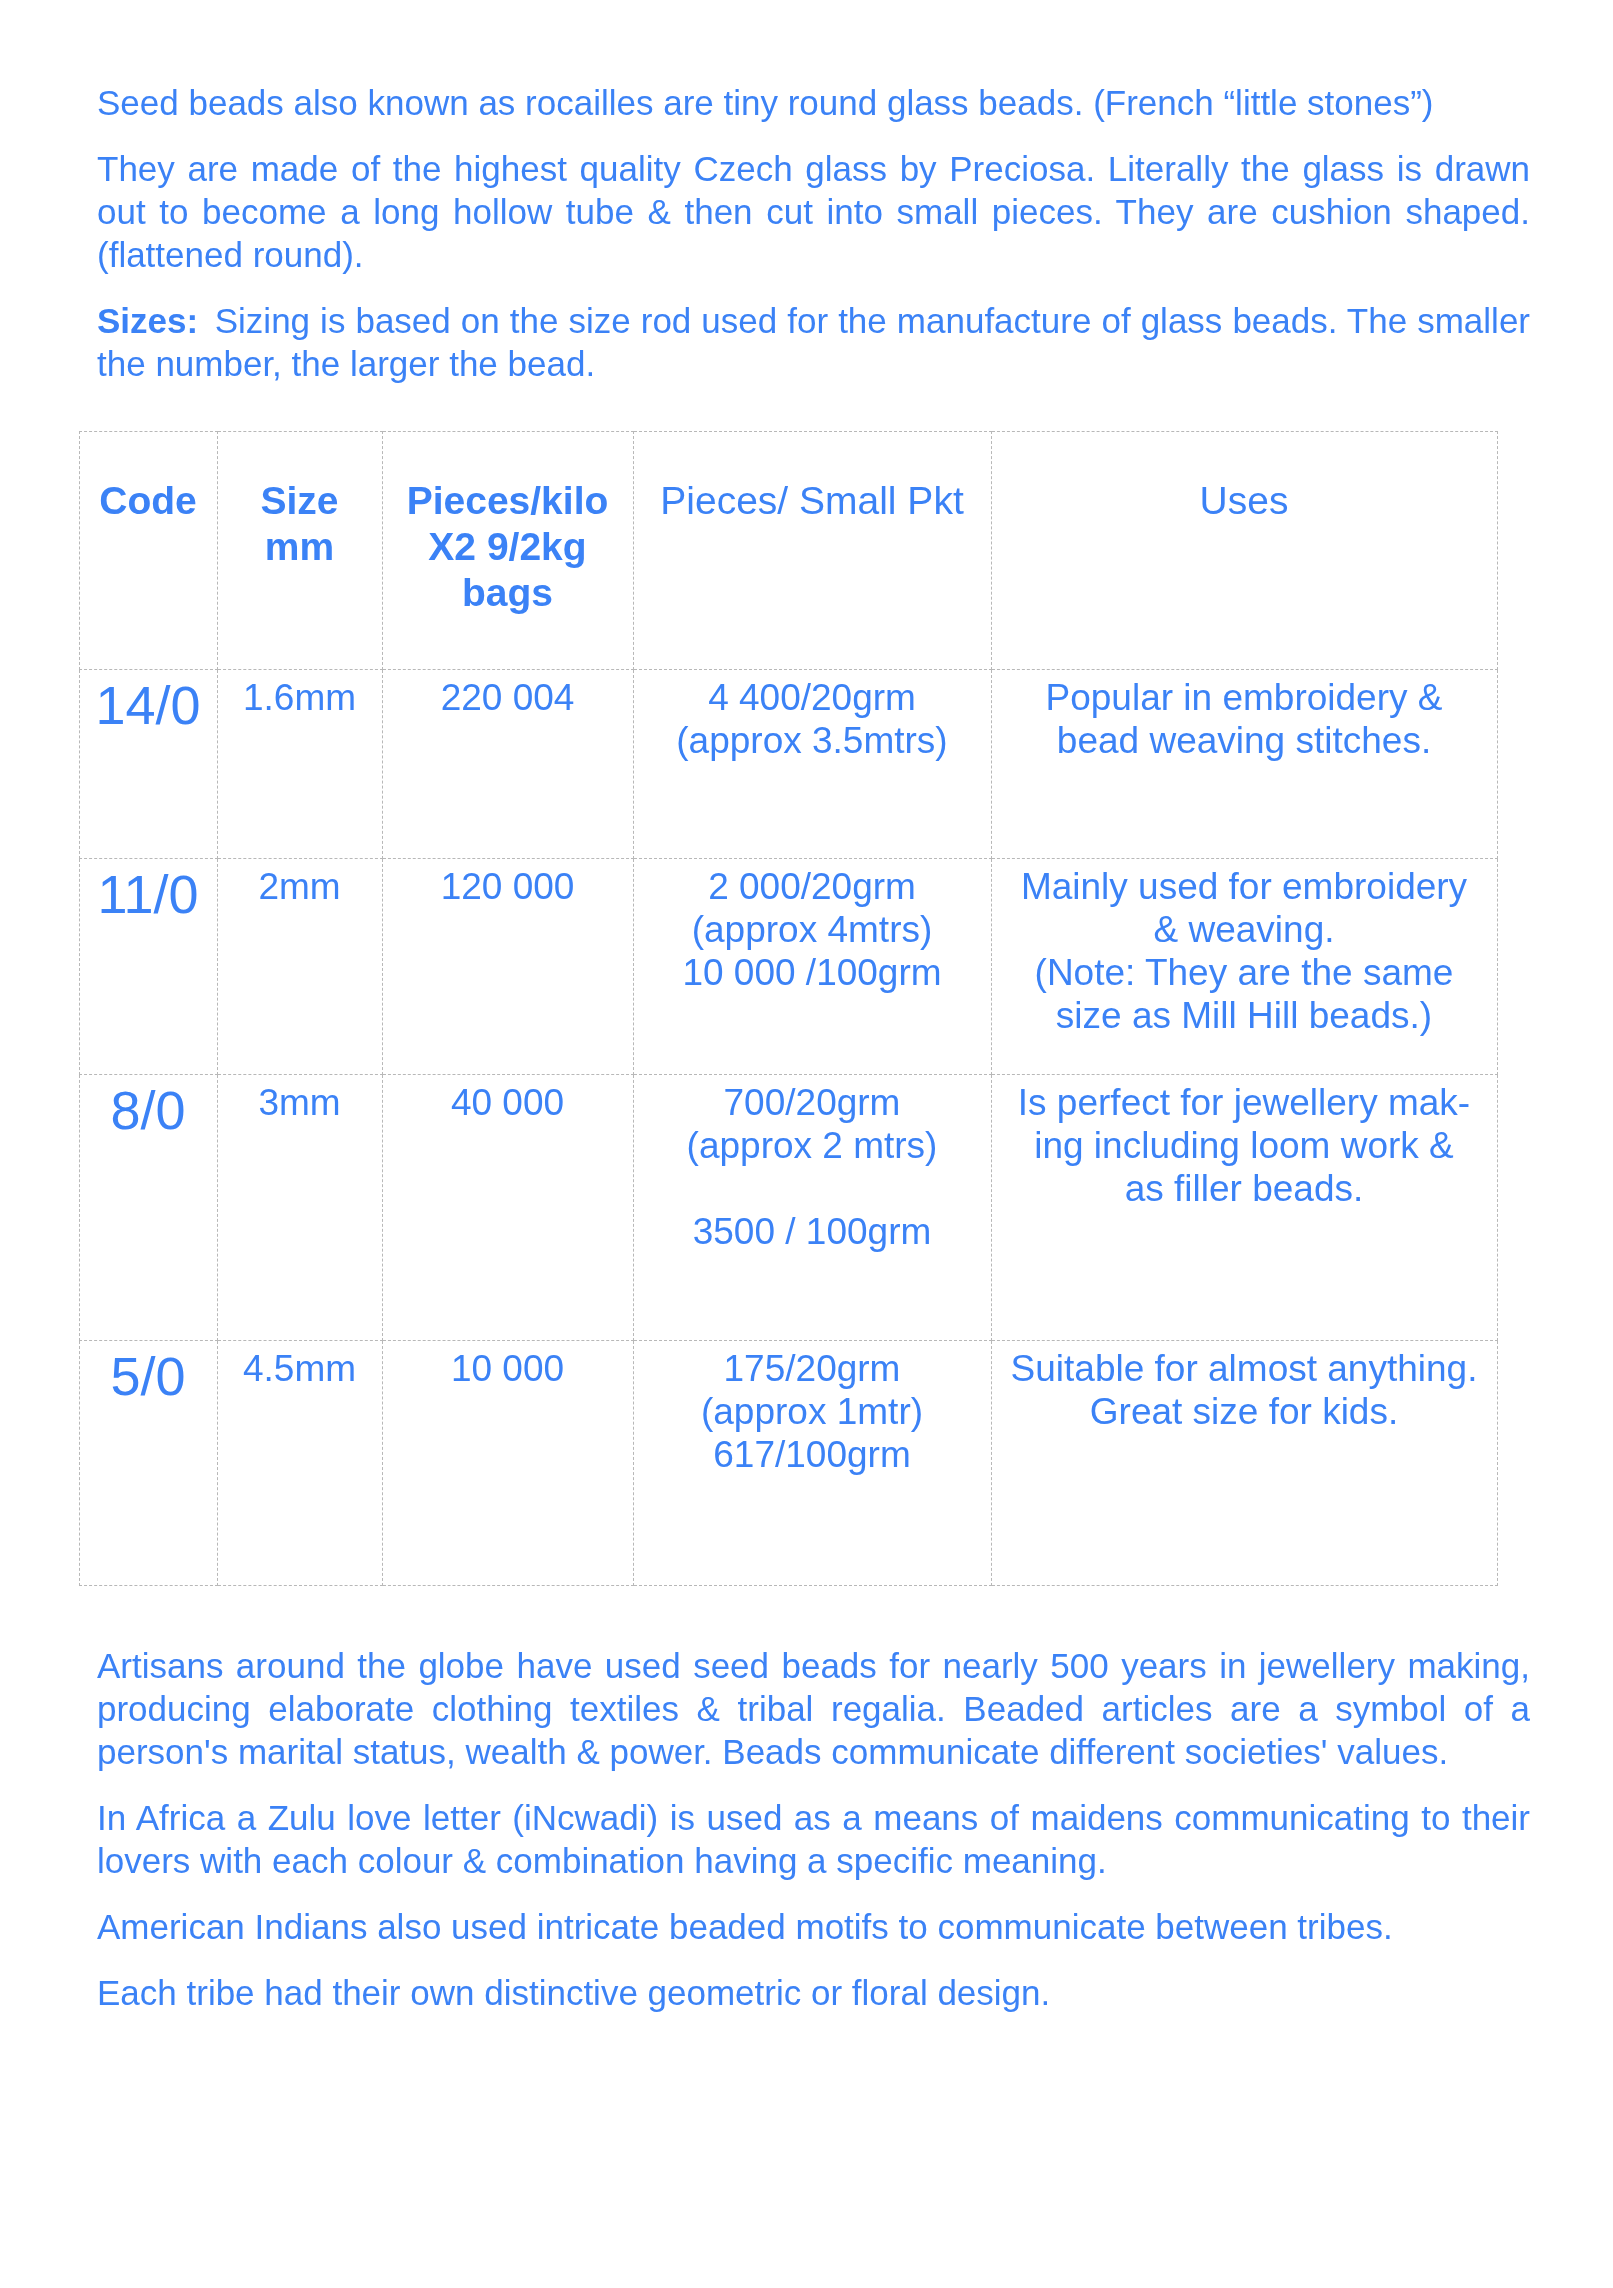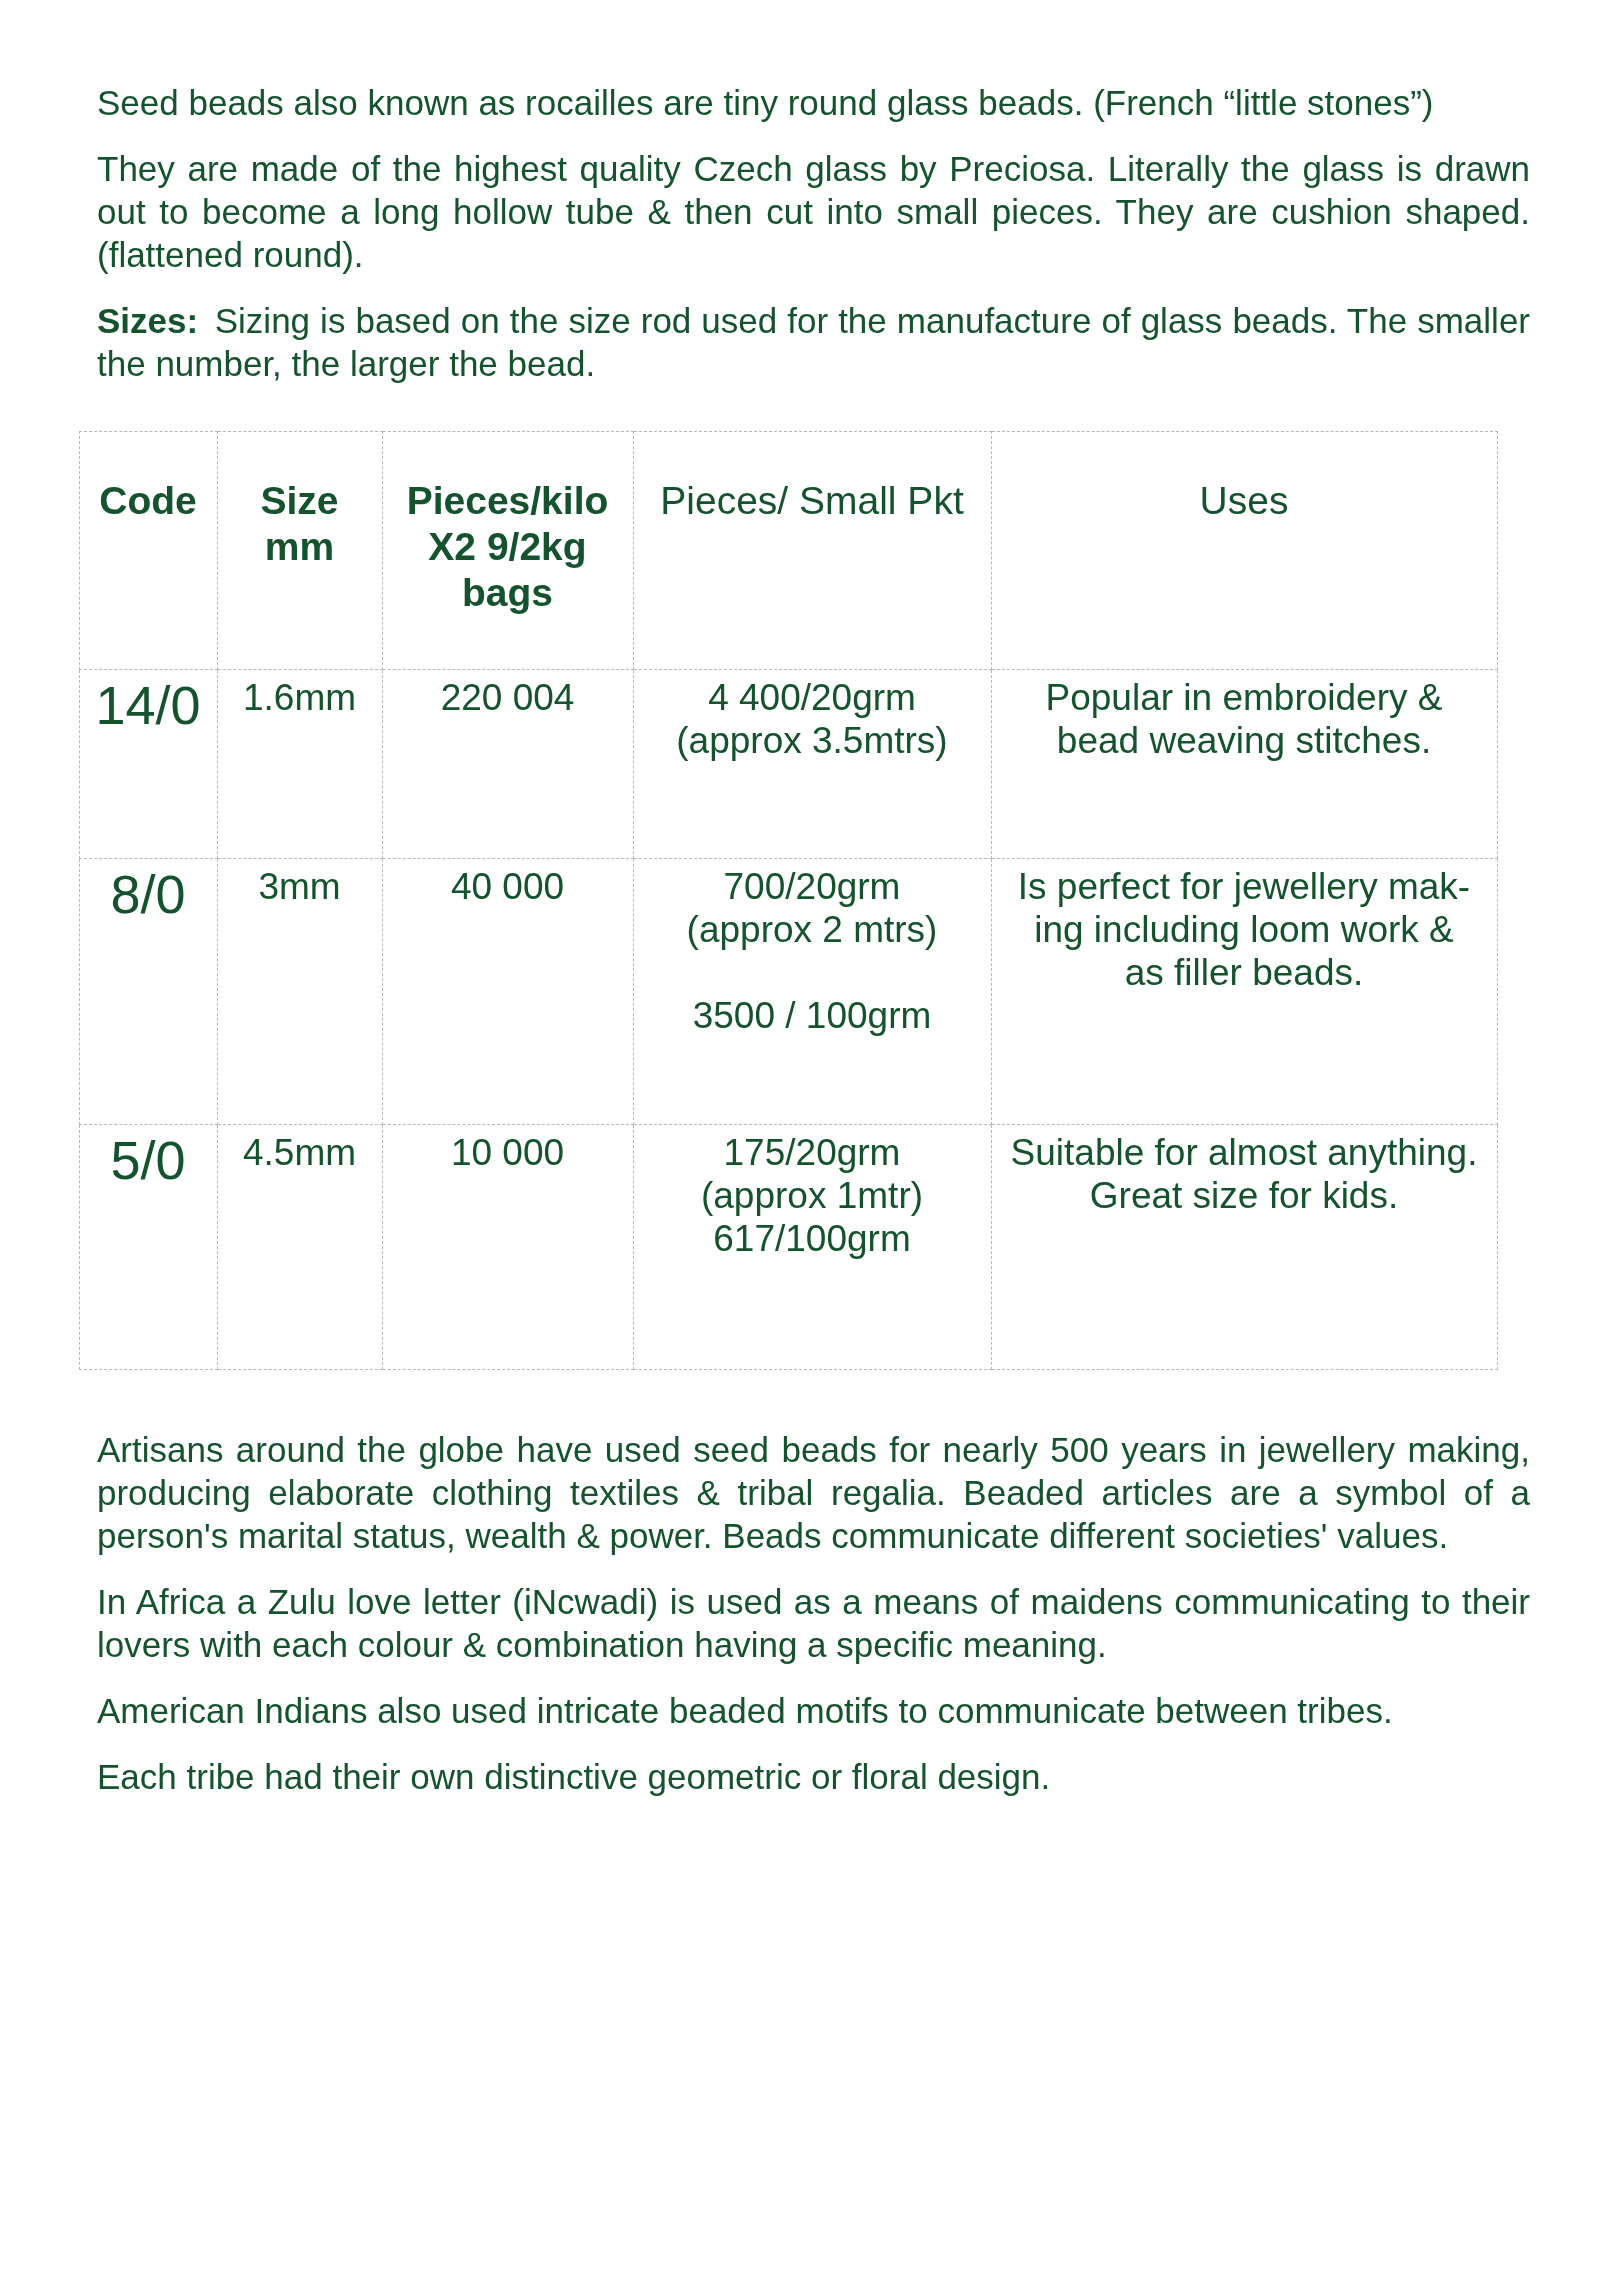--- a/index.html
+++ b/index.html
@@ -4,21 +4,21 @@
 <style>
   html, body { margin: 0; padding: 0; background: #ffffff; }
 
   .page {
     position: relative;
     width: 1613px;
     height: 2289px;
     box-sizing: border-box;
     padding: 81px 83px 0 97px;
     background: #ffffff;
-    color: #14532d;
+    color: #3b82f6;
     font-family: "Liberation Sans", sans-serif;
     font-size: 35px;
     line-height: 43px;
     overflow: hidden;
   }
 
   p.para {
     margin: 0 0 23px 0;
     text-align: justify;
   }
@@ -106,20 +106,32 @@
     <tbody>
       <tr class="row-1">
         <td class="cell-code">14/0</td>
         <td class="cell-size">1.6mm</td>
         <td class="cell-kilo">220 004</td>
         <td class="cell-pkt">4 400/20grm
 (approx 3.5mtrs)</td>
         <td class="cell-uses">Popular in embroidery &amp;
 bead weaving stitches.</td>
       </tr>
+      <tr class="row-2">
+        <td class="cell-code">11/0</td>
+        <td class="cell-size">2mm</td>
+        <td class="cell-kilo">120 000</td>
+        <td class="cell-pkt">2 000/20grm
+(approx 4mtrs)
+10 000 /100grm</td>
+        <td class="cell-uses">Mainly used for embroidery
+&amp; weaving.
+(Note: They are the same
+size as Mill Hill beads.)</td>
+      </tr>
       <tr class="row-3">
         <td class="cell-code">8/0</td>
         <td class="cell-size">3mm</td>
         <td class="cell-kilo">40 000</td>
         <td class="cell-pkt">700/20grm
 (approx 2 mtrs)
 
 3500 / 100grm</td>
         <td class="cell-uses">Is perfect for jewellery mak-
 ing including loom work &amp;

